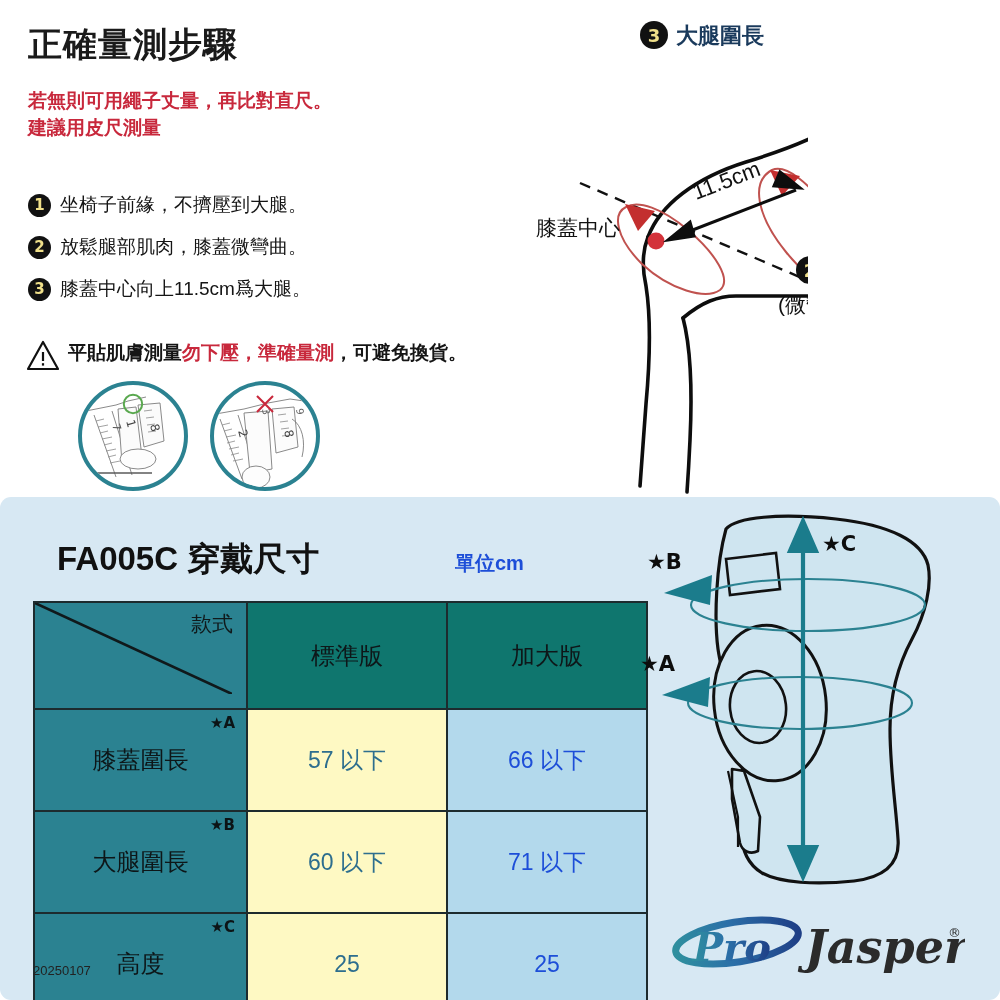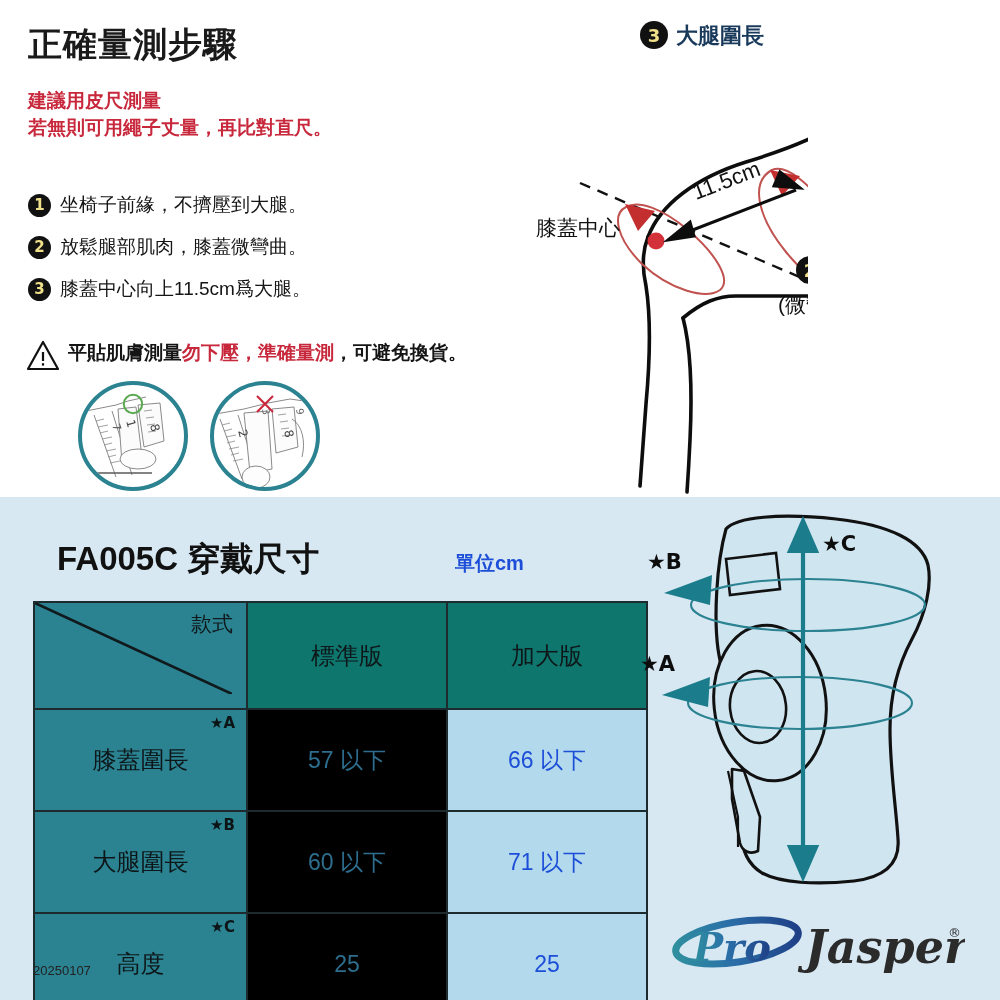--- a/index.html
+++ b/index.html
@@ -50,21 +50,21 @@
     border:4px solid #2b8291;background:#ffffff;
     position:relative;overflow:hidden;box-sizing:border-box;
   }
   .mark-ok,.mark-x{position:absolute;left:50%;transform:translateX(-50%);top:7px;}
 
   
   .leg-svg{position:absolute;left:520px;top:0;}
   .lbl{font-family:"Liberation Sans",sans-serif;}
 
   
-  .bottom-panel{position:absolute;left:0;top:497px;width:1000px;height:503px;background:#d7e8f3;overflow:hidden;}
+  .bottom-panel{position:absolute;left:0;top:497px;width:1000px;height:503px;background:#d7e8f3;overflow:hidden;border-radius:11px;}
 
   .sec-title{
     position:absolute;left:57px;top:40px;
     font-size:33px;font-weight:bold;color:#111;white-space:nowrap;
   }
   .sec-unit{
     position:absolute;left:455px;top:53px;
     font-size:20px;font-weight:bold;color:#1d4ed8;white-space:nowrap;
   }
 
@@ -93,21 +93,21 @@
   }
   .row-head{
     width:197px;height:86px;background:#2b8291;position:relative;
     font-size:24px;color:#0d1618;font-weight:500;
   }
   .row-head .star{
     position:absolute;right:11px;top:4px;
     font-size:15px;color:#0c1416;font-weight:bold;
     font-family:"DejaVu Sans",sans-serif;
   }
-  .cell-std{height:86px;background:#000000;font-size:23px;color:#2d6e8e;font-weight:500;}
+  .cell-std{height:86px;background:#fef9c3;font-size:23px;color:#2d6e8e;font-weight:500;}
   .cell-big{height:86px;background:#b3d9ec;font-size:23px;color:#1d4ed8;font-weight:500;margin-top:39px;}
 
   .datecode{
     position:absolute;left:33px;top:466px;
     font-size:13px;color:#222;
   }
 
   .brace-svg{position:absolute;left:640px;top:10px;}
 
   .logo{position:absolute;left:665px;top:418px;width:300px;height:62px;}
@@ -115,22 +115,22 @@
 </head>
 <body>
 
 <div id="root">
 
   <div class="top-panel">
 
     <div class="page-title">正確量測步驟</div>
 
     <div class="advice">
+      <div>若無則可用繩子丈量，再比對直尺。</div>
       <div>建議用皮尺測量</div>
-      <div>若無則可用繩子丈量，再比對直尺。</div>
     </div>
 
     <div class="steps">
       <div class="step-row">
         <div class="badge">1</div>
         <div class="step-text">坐椅子前緣，不擠壓到大腿。</div>
       </div>
       <div class="step-row">
         <div class="badge">2</div>
         <div class="step-text">放鬆腿部肌肉，膝蓋微彎曲。</div>

